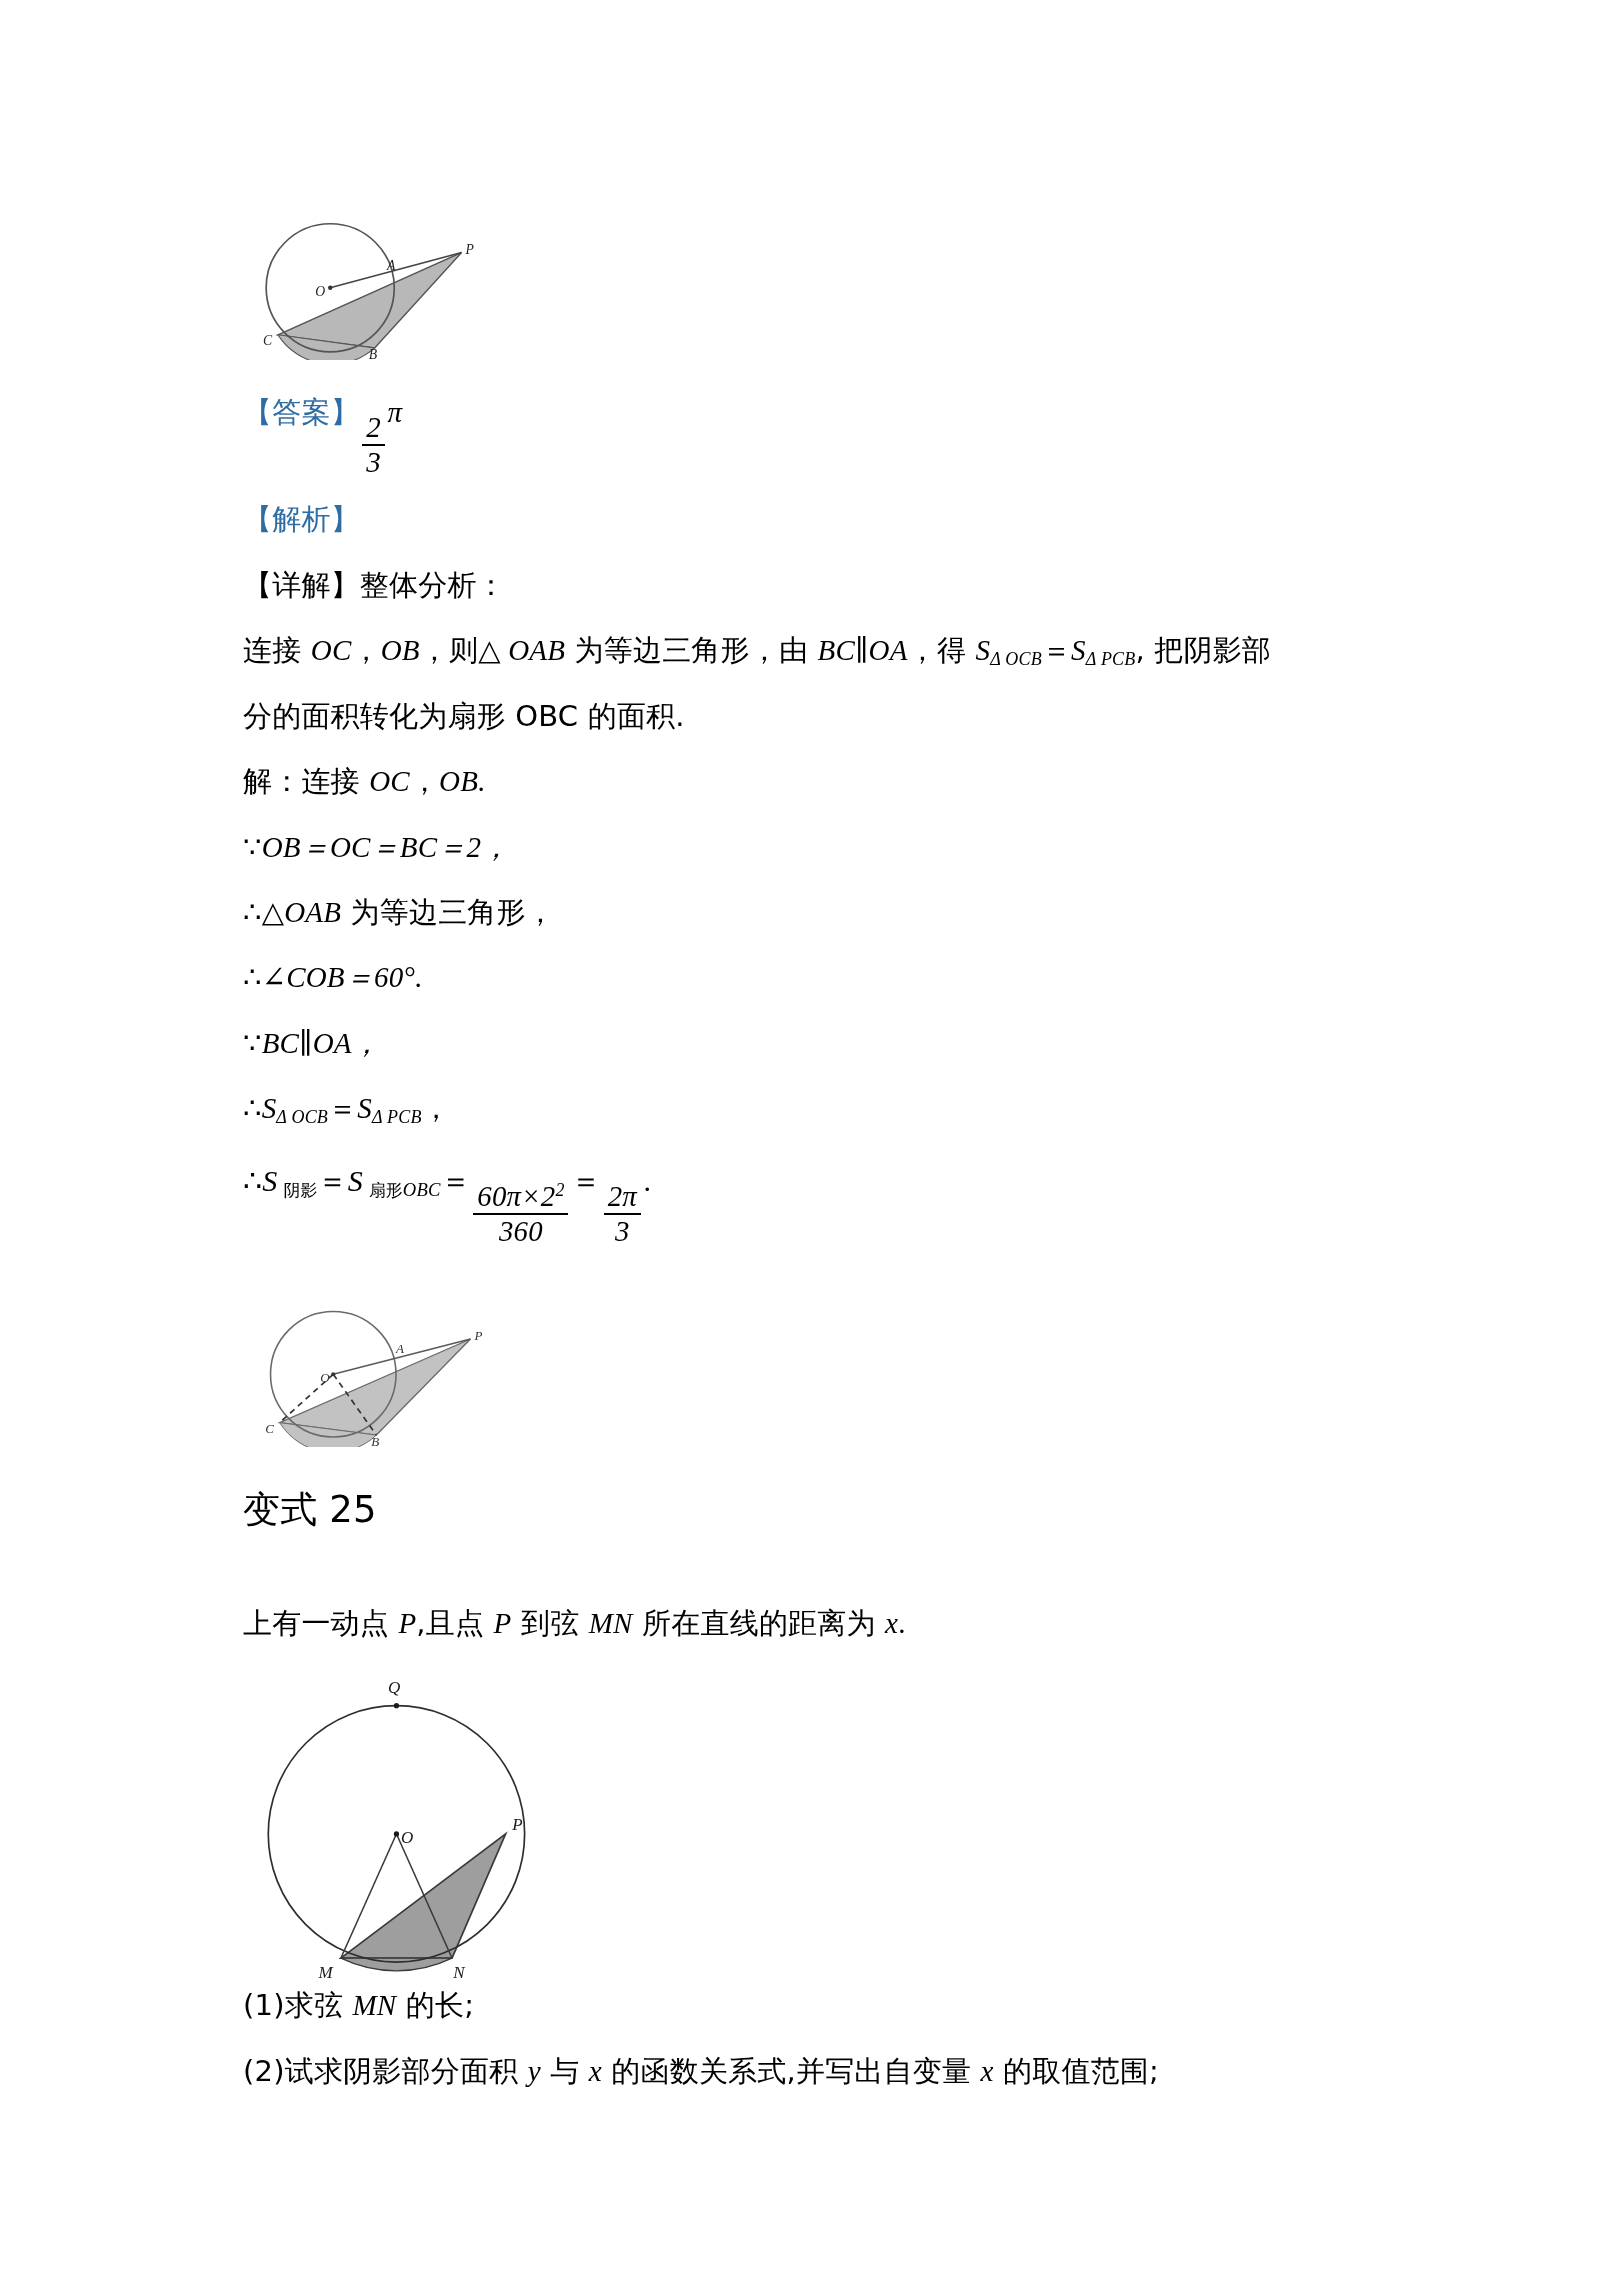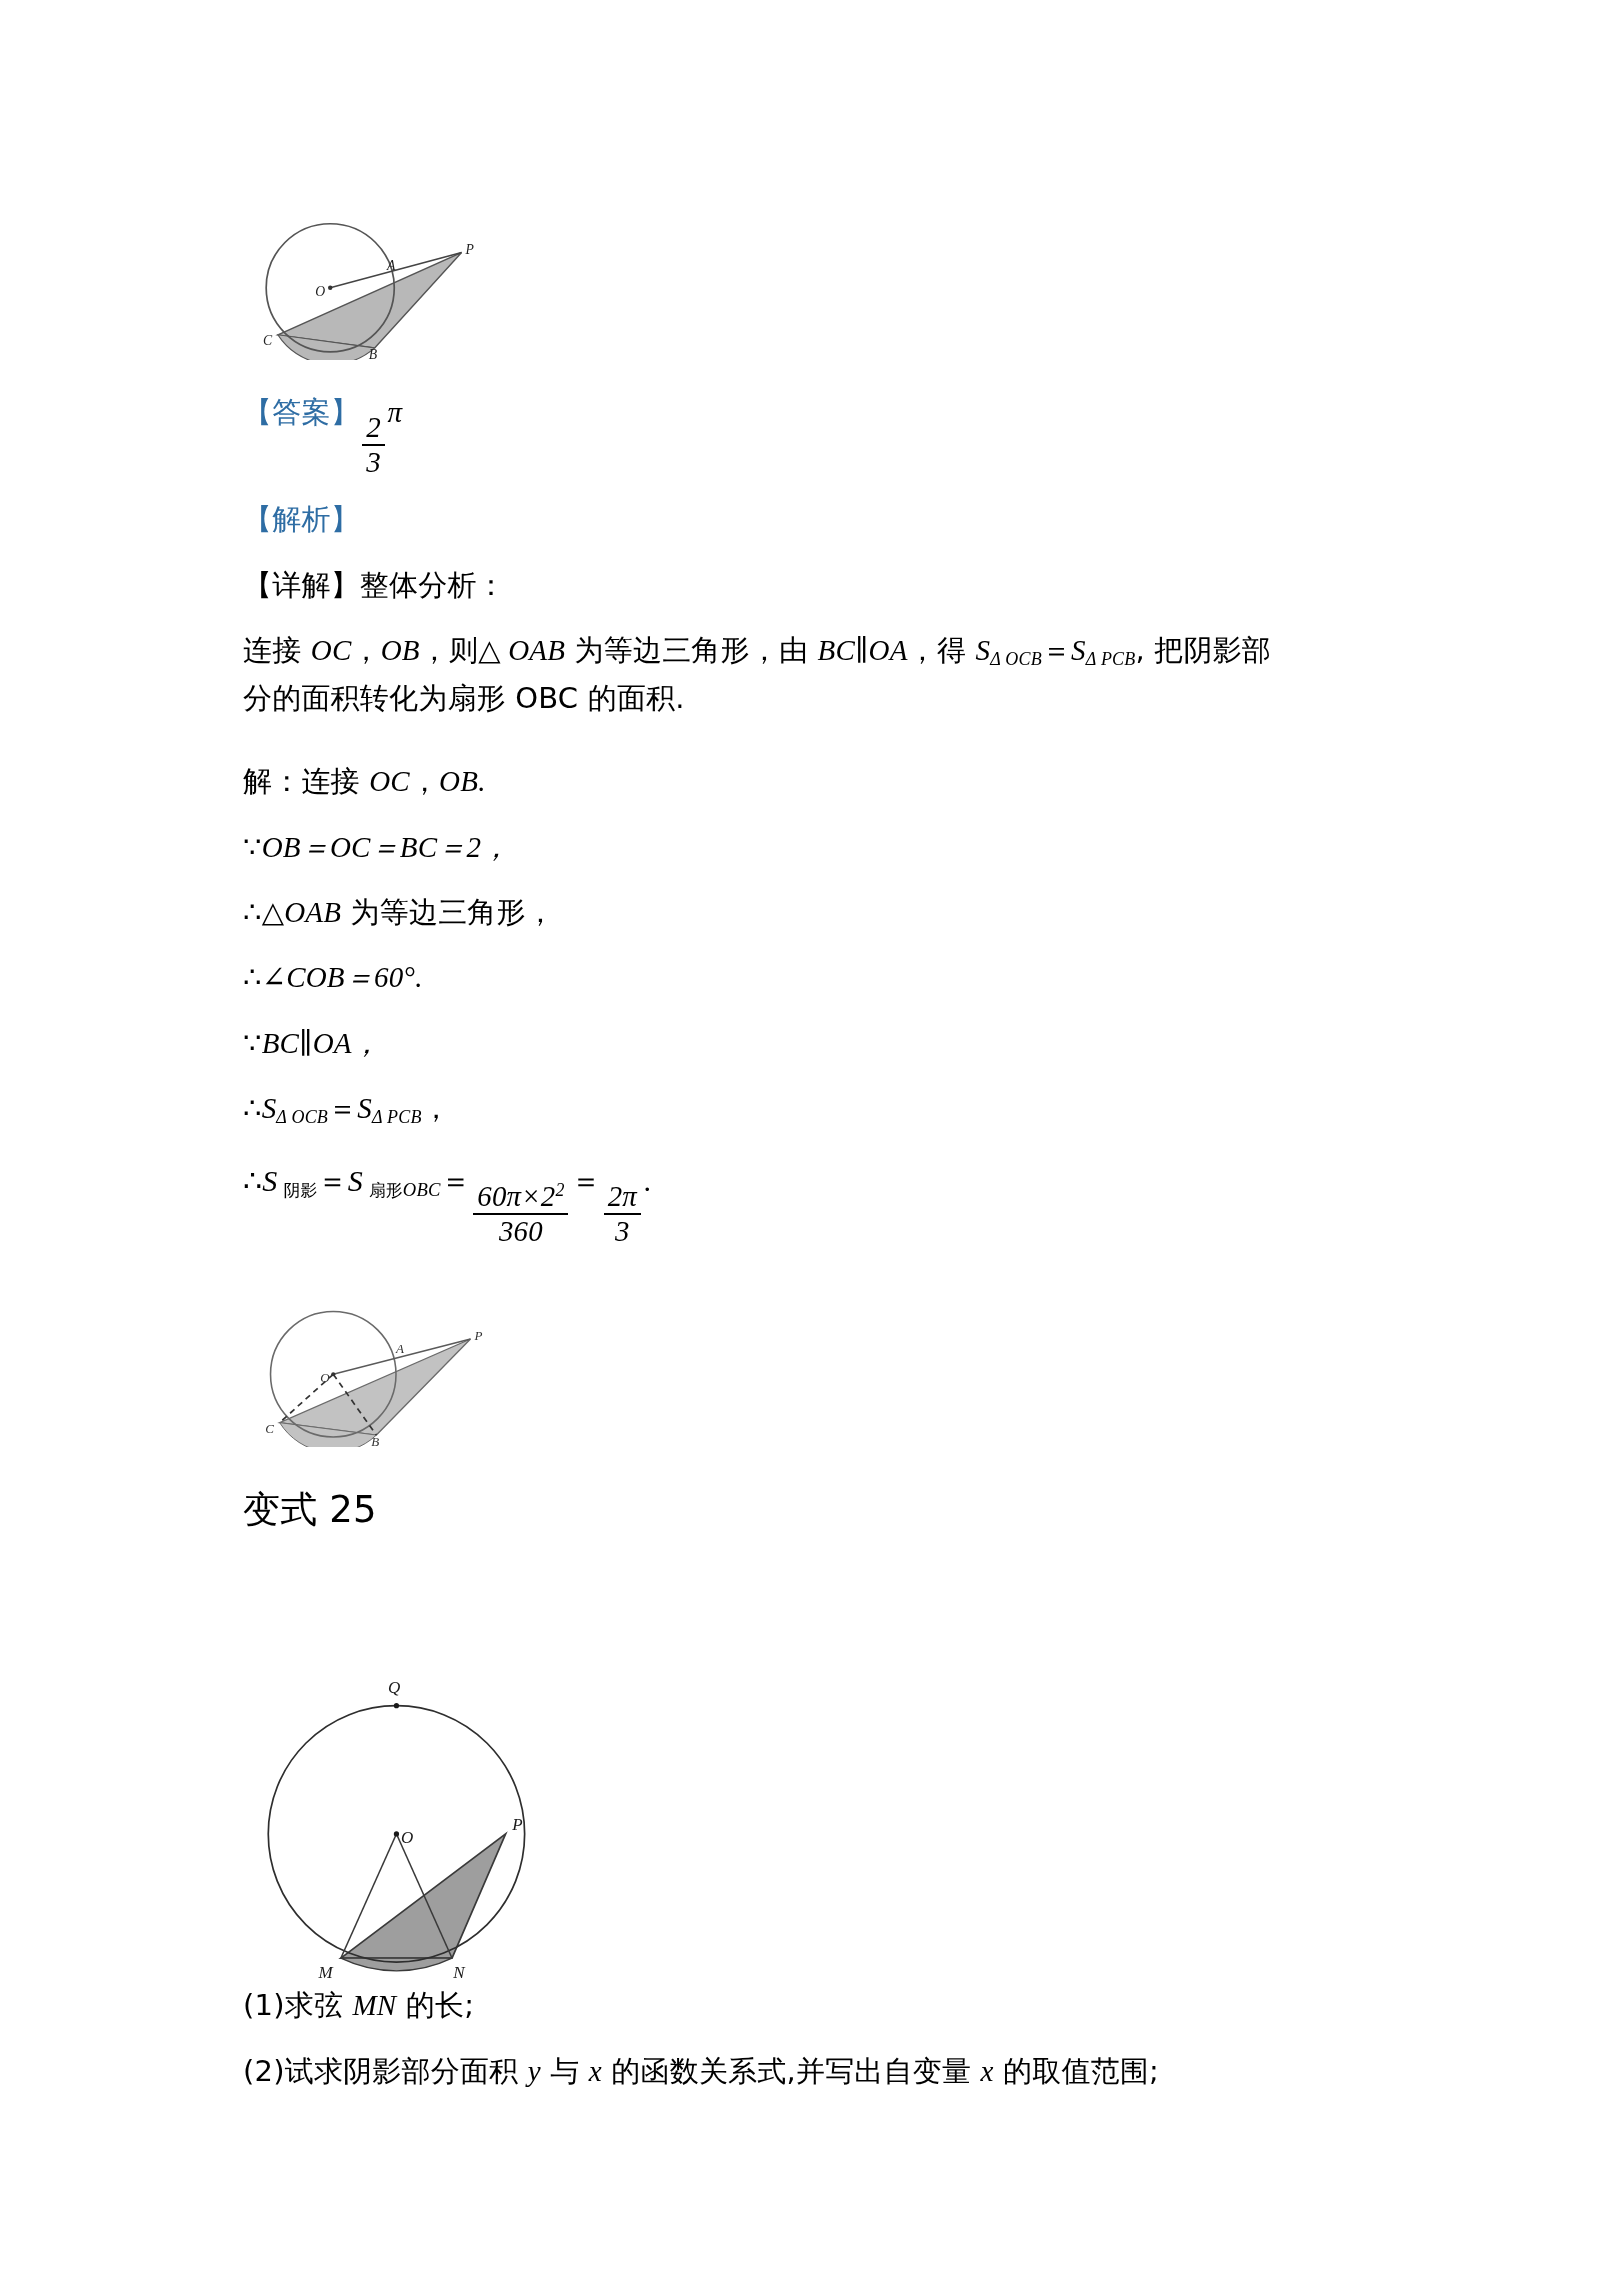--- a/index.html
+++ b/index.html
@@ -131,21 +131,21 @@
   <div class="line blue" style="position:absolute; left:243px; top:505px;">【解析】</div>
 
   <div class="line" style="position:absolute; left:243px; top:571px;">
     <span class="cn">【详解】</span><span class="cn">整体分析：</span>
   </div>
 
   <div class="line" style="position:absolute; left:243px; top:636px;">
     <span class="cn">连接 </span><span class="it">OC</span><span class="cn">，</span><span class="it">OB</span><span class="cn">，则</span><span class="it">△ OAB</span><span class="cn"> 为等边三角形，由 </span><span class="it">BC∥OA</span><span class="cn">，得 </span><span class="it">S</span><span class="sub">Δ OCB</span><span>＝</span><span class="it">S</span><span class="sub">Δ PCB</span><span class="cn">, 把阴影部</span>
   </div>
 
-  <div class="line cn" style="position:absolute; left:243px; top:684px;">分的面积转化为扇形 OBC 的面积.</div>
+  <div class="line cn" style="position:absolute; left:243px; top:702px;">分的面积转化为扇形 OBC 的面积.</div>
 
   <div class="line" style="position:absolute; left:243px; top:767px;">
     <span class="cn">解：连接 </span><span class="it">OC</span><span class="cn">，</span><span class="it">OB.</span>
   </div>
 
   <div class="line" style="position:absolute; left:243px; top:833px;">
     <span>∵</span><span class="it">OB＝OC＝BC＝2，</span>
   </div>
 
   <div class="line" style="position:absolute; left:243px; top:898px;">
@@ -187,20 +187,23 @@
       <text x="228" y="112" font-family="Liberation Serif, serif" font-style="italic" font-size="20" fill="#333">A</text>
       <text x="348" y="92" font-family="Liberation Serif, serif" font-style="italic" font-size="20" fill="#333">P</text>
       <text x="190" y="253" font-family="Liberation Serif, serif" font-style="italic" font-size="20" fill="#333">B</text>
       <text x="28" y="234" font-family="Liberation Serif, serif" font-style="italic" font-size="20" fill="#333">C</text>
     </svg>
   </div>
 
   <div class="line cn" style="position:absolute; left:243px; top:1491px; font-size:37px;text-align:center;">变式 25</div>
 
 
+  <div class="line" style="position:absolute; left:243px; top:1609px;">
+    <span class="cn">上有一动点 </span><span class="it">P</span><span class="cn">,且点 </span><span class="it">P</span><span class="cn"> 到弦 </span><span class="it">MN</span><span class="cn"> 所在直线的距离为 </span><span class="it">x</span><span>.</span>
+  </div>
 
   <div class="figure" style="left:262px; top:1656px; width:367px; height:327px;">
     <svg width="367" height="327" viewBox="0 0 560 500">
 
       <path d="M 120 462 L 290 462 L 372 272 Z" fill="#9e9e9e" stroke="#3a3a3a" stroke-width="2.6"></path>
 
       <path d="M 120 462 A 196 196 0 0 0 290 462 L 120 462 Z" fill="#9e9e9e" stroke="#3a3a3a" stroke-width="2.0"></path>
 
       <circle cx="205" cy="272" r="196" fill="none" stroke="#2e2e2e" stroke-width="2.6"></circle>
 

